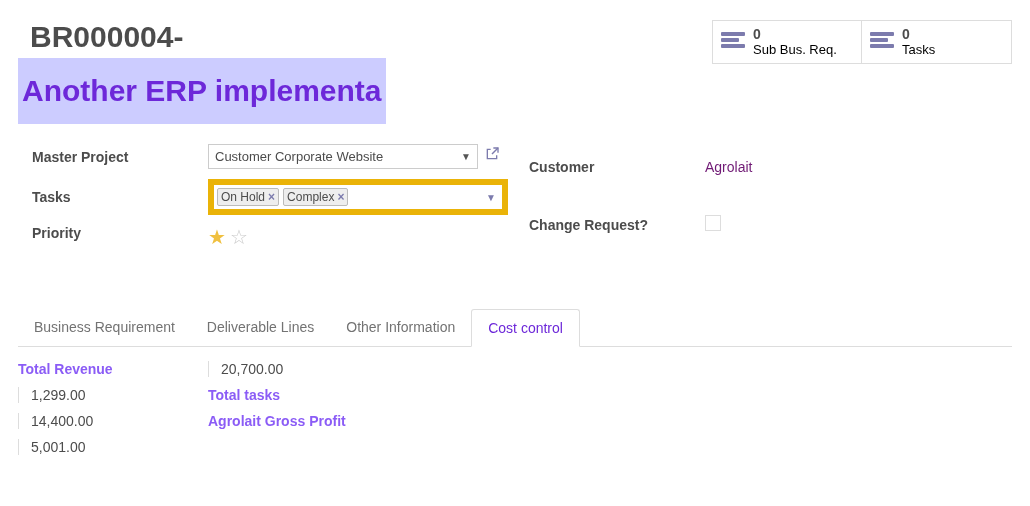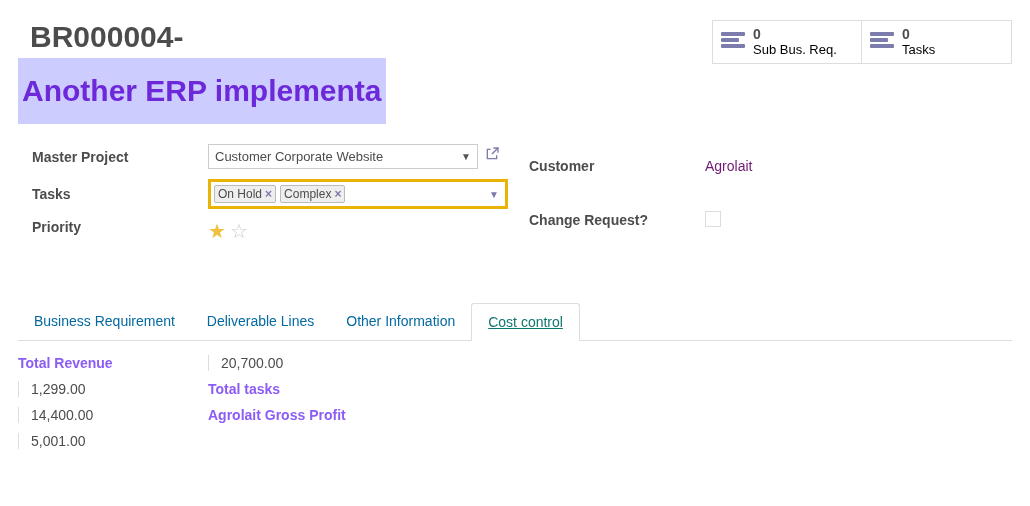--- a/index.html
+++ b/index.html
@@ -26,35 +26,35 @@
 .form-col-left { width: 50%; display: grid; grid-template-columns: 190px 1fr; row-gap: 10px; align-items: center; }
 .form-col-right { width: 50%; display: grid; grid-template-columns: 190px 1fr; row-gap: 10px; align-items: center; }
 .form-label { font-weight: bold; color: #4c4c4c; font-size: 14px; margin-left: 14px; }
 .form-value { font-size: 14px; }
 
 .select-wrap { display: flex; align-items: center; gap: 6px; }
 .fake-select { border: 1px solid #ccc; padding: 4px 6px; width: 270px; display: flex; justify-content: space-between; align-items: center; font-size: 13px; background: #fff; }
 .fake-select .caret { font-size: 10px; color: #555; }
 .ext-link { color: #7c7bad; font-size: 17px; cursor: pointer; }
 
-.tags-wrap { border: 3px solid #eab308; padding: 3px; width: 300px; display: flex; align-items: center; gap: 4px; flex-wrap: wrap; position: relative; background: #fff; min-height: 26px; }
+.tags-wrap { border: 6px solid #eab308; padding: 3px; width: 300px; display: flex; align-items: center; gap: 4px; flex-wrap: wrap; position: relative; background: #fff; min-height: 26px; }
 .tag { border: 1px solid #bbb; background: #eee; font-size: 12px; padding: 1px 3px; display: inline-flex; align-items: center; gap: 3px; border-radius: 2px; }
 .tag .tag-x { color: #7c7bad; font-weight: bold; cursor: pointer; font-size: 12px; }
 .tags-caret { position: absolute; right: 6px; top: 50%; transform: translateY(-50%); color: #7c7bad; font-size: 10px; }
 
 .stars { display: flex; gap: 4px; font-size: 20px; }
 .star { color: #ccc; cursor: pointer; }
 .star.filled { color: #f0c040; }
 
 .customer-link { color: #701a75; cursor: pointer; }
 .checkbox { width: 16px; height: 16px; border: 1px solid #ddd; display: inline-block; background: #fff; }
 
 .tabs { display: flex; border-bottom: 1px solid #ddd; margin-bottom: 14px; margin-top: 60px; }
-.tab { padding: 10px 16px; color: #0369a1; cursor: pointer; font-size: 14px; }
-.tab.active { color: #0f766e; border: 1px solid #ddd; border-bottom: 1px solid #fff; border-top-left-radius: 3px; border-top-right-radius: 3px; margin-bottom: -1px; background: #fff; text-decoration: underline; }
+.tab { padding: 10px 16px; color: #737373; cursor: pointer; font-size: 14px; }
+.tab.active { color: #6d28d9; border: 1px solid #ddd; border-bottom: 1px solid #fff; border-top-left-radius: 3px; border-top-right-radius: 3px; margin-bottom: -1px; background: #fff; }
 
 .cost-table { display: grid; grid-template-columns: 190px 1fr; row-gap: 10px; }
 .cost-label { font-weight: bold; color: #8b5cf6; }
 .cost-value { border-left: 1px solid #ddd; padding-left: 12px; }
 </style>
 </head>
 <body>
 
 <div class="header-row">
   <div class="title-block">

